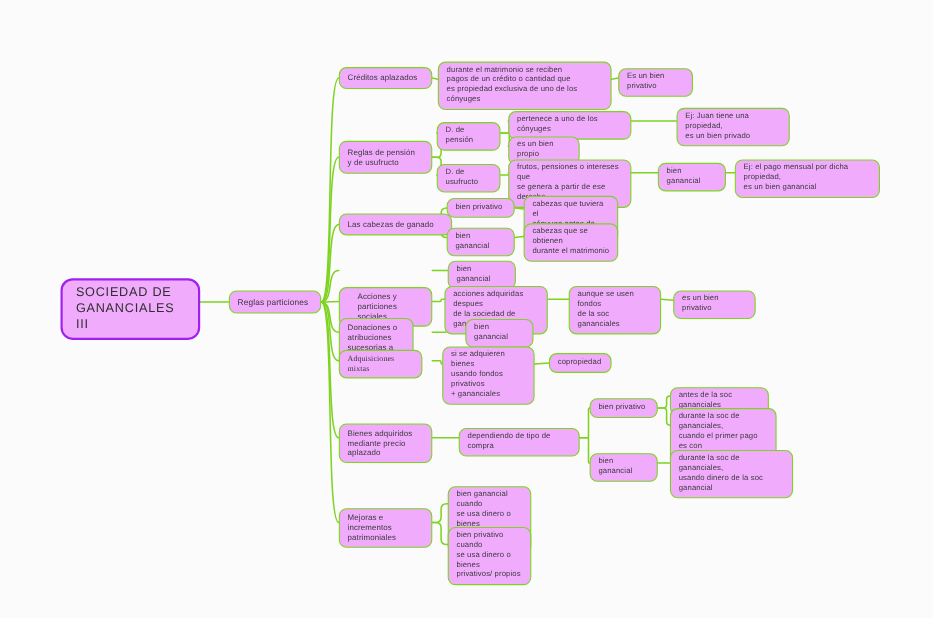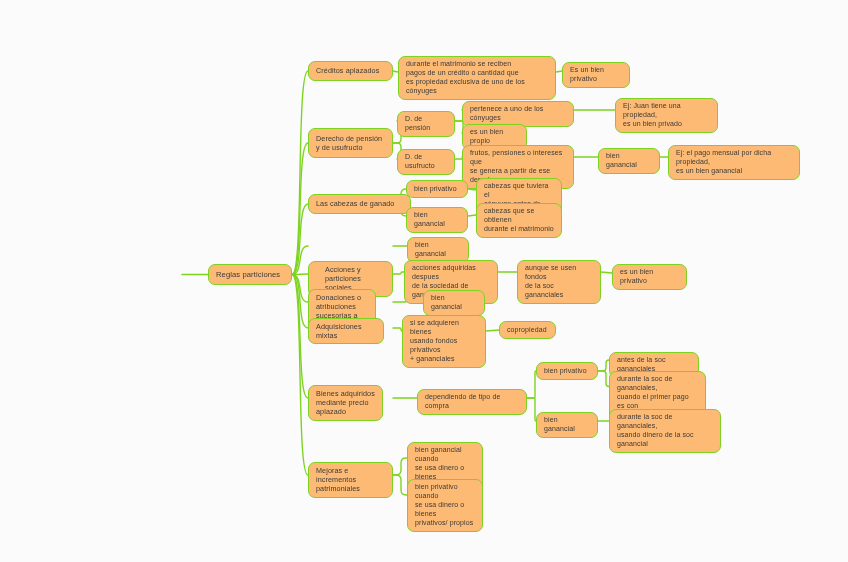--- a/index.html
+++ b/index.html
@@ -23,21 +23,21 @@
   #edges {
     position: absolute;
     left: 0; top: 0;
     width: 848px;
     height: 562px;
     pointer-events: none;
   }
   .node {
     position: absolute;
     box-sizing: border-box;
-    background: #fdba74;
+    background: #f0abfc;
     border: 1.4px solid #7ed321;
     border-radius: 7px;
     color: #3a3a3a;
     display: flex;
     align-items: center;
     padding: 3px 7px;
     line-height: 1.28;
     letter-spacing: 0.1px;
     white-space: pre-line;
   }
@@ -93,27 +93,29 @@
       <path d="M 393 398 L 417 398" fill="none" stroke="#7ed321" stroke-width="1.4" stroke-linecap="round" stroke-linejoin="round"></path>
       <path d="M 527 398 L 534 398 Q 535 398 535 397 L 535 372 Q 535 371 536 371 L 536 371" fill="none" stroke="#7ed321" stroke-width="1.4" stroke-linecap="round" stroke-linejoin="round"></path>
       <path d="M 598 371 L 603 371 Q 606 371 606 368 L 606 363 Q 606 360 609 360 L 609 360" fill="none" stroke="#7ed321" stroke-width="1.4" stroke-linecap="round" stroke-linejoin="round"></path>
       <path d="M 598 371 L 603 371 Q 606 371 606 374 L 606 383.5 Q 606 386.5 609 386.5 L 609 386.5" fill="none" stroke="#7ed321" stroke-width="1.4" stroke-linecap="round" stroke-linejoin="round"></path>
       <path d="M 527 398 L 534 398 Q 535 398 535 399 L 535 420 Q 535 421 536 421 L 536 421" fill="none" stroke="#7ed321" stroke-width="1.4" stroke-linecap="round" stroke-linejoin="round"></path>
       <path d="M 598 421 L 609 421" fill="none" stroke="#7ed321" stroke-width="1.4" stroke-linecap="round" stroke-linejoin="round"></path>
       <path d="M 292 274.5 C 304 274.5 296 475 308 475" fill="none" stroke="#7ed321" stroke-width="1.4" stroke-linecap="round" stroke-linejoin="round"></path>
       <path d="M 393 475 L 396 475 Q 401 475 401 470 L 401 463 Q 401 458 406 458 L 407 458" fill="none" stroke="#7ed321" stroke-width="1.4" stroke-linecap="round" stroke-linejoin="round"></path>
       <path d="M 393 475 L 396 475 Q 401 475 401 480 L 401 490 Q 401 495 406 495 L 407 495" fill="none" stroke="#7ed321" stroke-width="1.4" stroke-linecap="round" stroke-linejoin="round"></path>
     </svg>
+<div class="node root" style="left: 55px; top: 253px; width: 127px; min-height: 43px;"><span>SOCIEDAD DE
+GANANCIALES III</span></div>
     <div class="node lvl1" style="left: 208px; top: 264px; width: 84px; min-height: 21px;"><span>Reglas particiones</span></div>
     <div class="node lvl2" style="left: 308px; top: 61px; width: 85px; min-height: 20px;"><span>Créditos aplazados</span></div>
     <div class="node lvl3" style="left: 398px; top: 56px; width: 158px; min-height: 32px;"><span>durante el matrimonio se reciben
 pagos de un crédito o cantidad que
 es propiedad exclusiva de uno de los cónyuges</span></div>
     <div class="node lvl4" style="left: 562px; top: 62px; width: 68px; min-height: 18px;"><span>Es un bien privativo</span></div>
-    <div class="node lvl2" style="left: 308px; top: 128px; width: 85px; min-height: 30px;"><span>Derecho de pensión
+    <div class="node lvl2" style="left: 308px; top: 128px; width: 85px; min-height: 30px;"><span>Reglas de pensión
 y de usufructo</span></div>
     <div class="node lvl3" style="left: 397px; top: 111px; width: 58px; min-height: 20px;"><span>D. de pensión</span></div>
     <div class="node lvl4" style="left: 462px; top: 101px; width: 112px; min-height: 18px;"><span>pertenece a uno de los cónyuges</span></div>
     <div class="node lvl5" style="left: 615px; top: 98px; width: 103px; min-height: 24px;"><span>Ej: Juan tiene una propiedad,
 es un bien privado</span></div>
     <div class="node lvl4" style="left: 462px; top: 124px; width: 65px; min-height: 18px;"><span>es un bien propio</span></div>
     <div class="node lvl3" style="left: 397px; top: 149px; width: 58px; min-height: 20px;"><span>D. de usufructo</span></div>
     <div class="node lvl4" style="left: 462px; top: 145px; width: 112px; min-height: 24px;"><span>frutos, pensiones o intereses que
 se genera a partir de ese derecho</span></div>
     <div class="node lvl5" style="left: 598px; top: 148px; width: 62px; min-height: 18px;"><span>bien ganancial</span></div>
@@ -130,26 +132,26 @@
     <div class="node lvl2" style="left: 308px; top: 261px; width: 85px; min-height: 26px; padding-left: 16px;"><span>Acciones y particiones
 sociales</span></div>
     <div class="node lvl3" style="left: 404px; top: 260px; width: 94px; min-height: 24px;"><span>acciones adquiridas despues
 de la sociedad de gananciales</span></div>
     <div class="node lvl4" style="left: 517px; top: 260px; width: 84px; min-height: 24px;"><span>aunque se usen fondos
 de la soc gananciales</span></div>
     <div class="node lvl5" style="left: 612px; top: 264px; width: 75px; min-height: 18px;"><span>es un bien privativo</span></div>
     <div class="node lvl2" style="left: 308px; top: 289px; width: 68px; min-height: 26px;"><span>Donaciones o atribuciones
 sucesorias a favor de ambos</span></div>
     <div class="node lvl3" style="left: 423px; top: 290px; width: 62px; min-height: 18px;"><span>bien ganancial</span></div>
-    <div class="node lvl2" style="left: 308px; top: 318px; width: 76px; min-height: 20px;"><span>Adquisiciones mixtas</span></div>
+    <div class="node lvl2" style="left: 308px; top: 318px; width: 76px; min-height: 20px; font-family: Liberation Serif, serif;"><span>Adquisiciones mixtas</span></div>
     <div class="node lvl3" style="left: 402px; top: 315px; width: 84px; min-height: 32px;"><span>si se adquieren bienes
 usando fondos privativos
 + gananciales</span></div>
     <div class="node lvl4" style="left: 499px; top: 321px; width: 57px; min-height: 18px;"><span>copropiedad</span></div>
-    <div class="node lvl2" style="left: 308px; top: 385px; width: 75px; min-height: 26px;"><span>Bienes adquiridos
+    <div class="node lvl2" style="left: 308px; top: 385px; width: 85px; min-height: 26px;"><span>Bienes adquiridos
 mediante precio aplazado</span></div>
     <div class="node lvl3" style="left: 417px; top: 389px; width: 110px; min-height: 18px;"><span>dependiendo de tipo de compra</span></div>
     <div class="node lvl4" style="left: 536px; top: 362px; width: 62px; min-height: 18px;"><span>bien privativo</span></div>
     <div class="node lvl5" style="left: 609px; top: 352px; width: 90px; min-height: 16px;"><span>antes de la soc gananciales</span></div>
     <div class="node lvl5" style="left: 609px; top: 371px; width: 97px; min-height: 31px;"><span>durante la soc de gananciales,
 cuando el primer pago es con
 dinero privativo</span></div>
     <div class="node lvl4" style="left: 536px; top: 412px; width: 62px; min-height: 18px;"><span>bien ganancial</span></div>
     <div class="node lvl5" style="left: 609px; top: 409px; width: 112px; min-height: 24px;"><span>durante la soc de gananciales,
 usando dinero de la soc ganancial</span></div>

